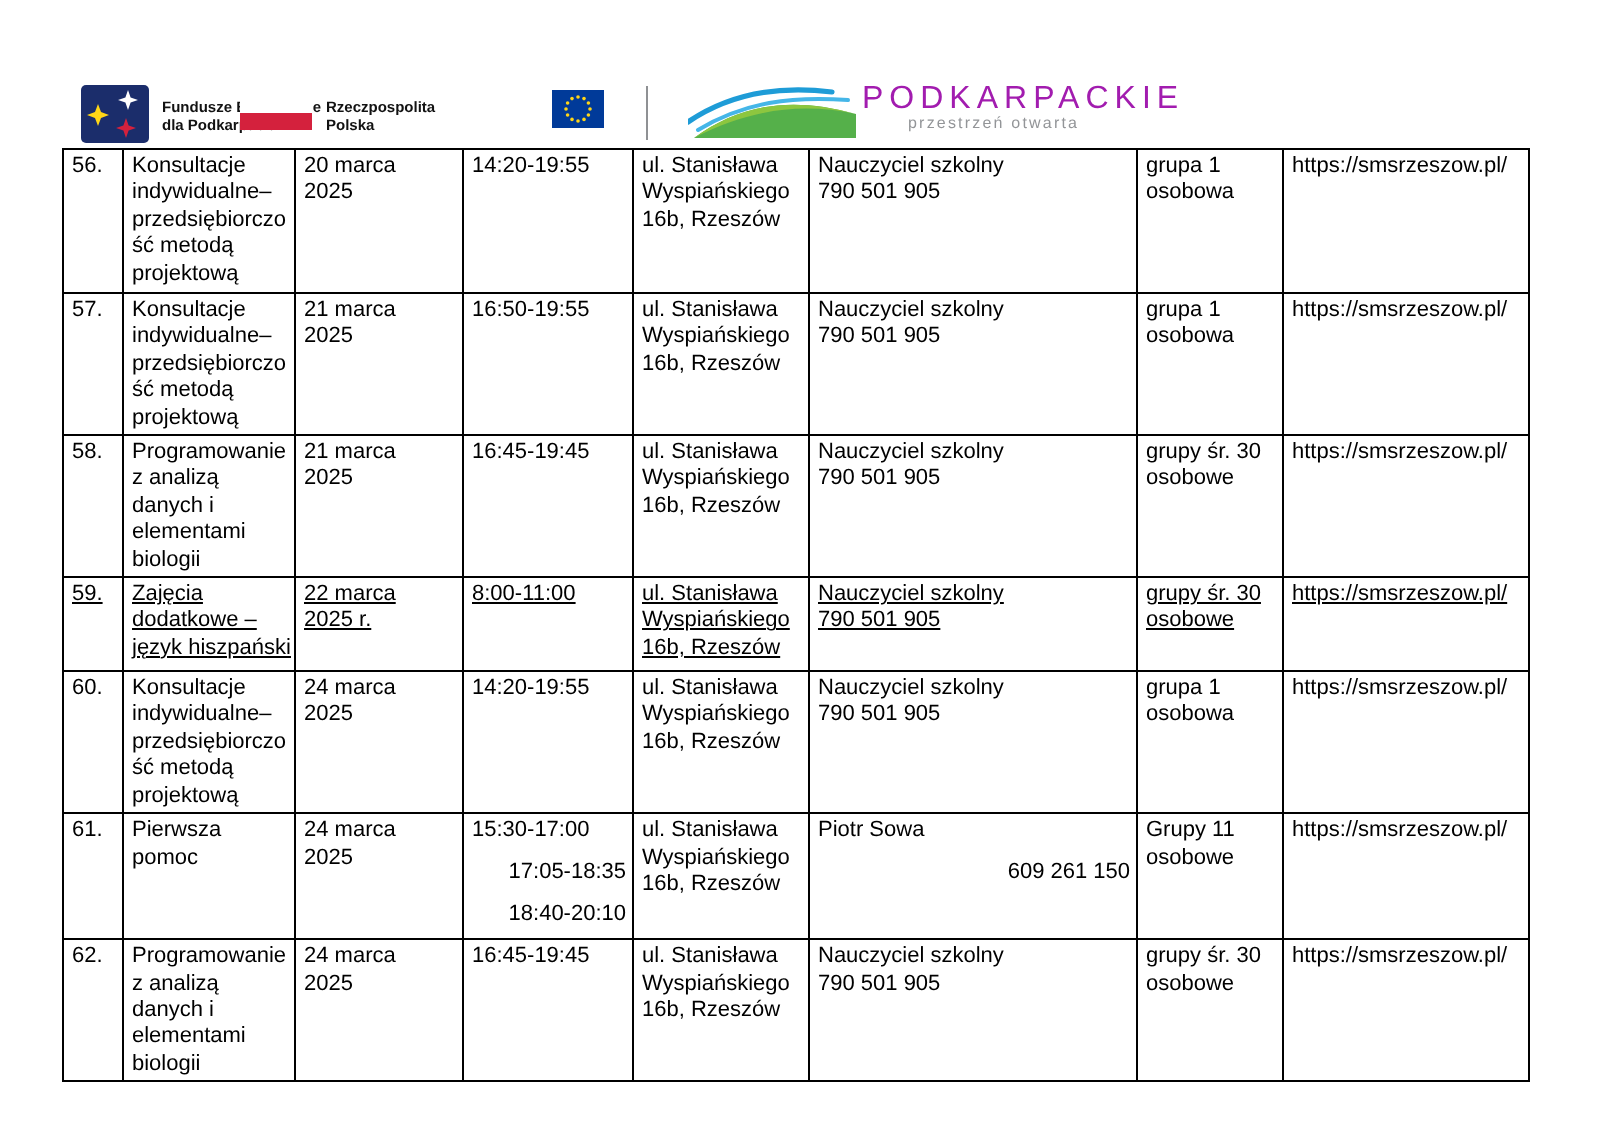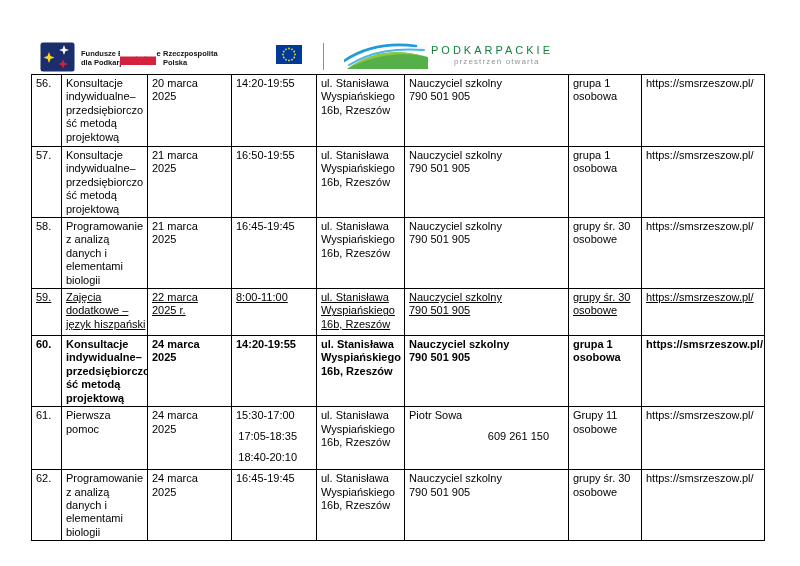--- a/index.html
+++ b/index.html
@@ -15,38 +15,38 @@
 
   .logo-caption {
     font-size:7.5px; font-weight:bold; line-height:9px;
     white-space:pre-line; color:#121212;
   }
   .cofund-text { text-align:right; width:70px; }
 
   .v-divider { width:1px; height:27px; background:#8f9194; }
 
   .pk-text { line-height:12px; }
-  .pk-name { font-size:11px; letter-spacing:3px; color:#15803d; }
+  .pk-name { font-size:16px; letter-spacing:3px; color:#a21caf; }
   .pk-tagline { font-size:8px; letter-spacing:1.1px; color:#939598; margin-left:23px; margin-top:0px; }
 
   
   table.schedule {
     position:absolute; left:31px; top:74px; width:733px;
     border-collapse:collapse; table-layout:fixed;
   }
   table.schedule td {
     border:1px solid #000;
     vertical-align:top;
-    padding:2px 19px 1px 4px;
+    padding:2px 3px 1px 4px;
     font-size:11px; line-height:13.4px;
     white-space:pre;
     overflow:hidden;
   }
   tr.r0 { height:72px; } tr.r1 { height:67px; } tr.r2 { height:67px; }
-  tr.r3 { height:47px;text-decoration:underline; } tr.r4 { height:67px;font-weight:bold; } tr.r5 { height:63px; }
+  tr.r3 { height:47px;text-decoration:underline; } tr.r4 { height:67px; } tr.r5 { height:63px; }
   tr.r6 { height:66px; }
   .para { white-space:pre; }
   .para + .para { margin-top:7.5px;text-align:right; }
 </style>
 </head>
 <body>
 
 <div class="page">
 
   <div class="logo-bar">

